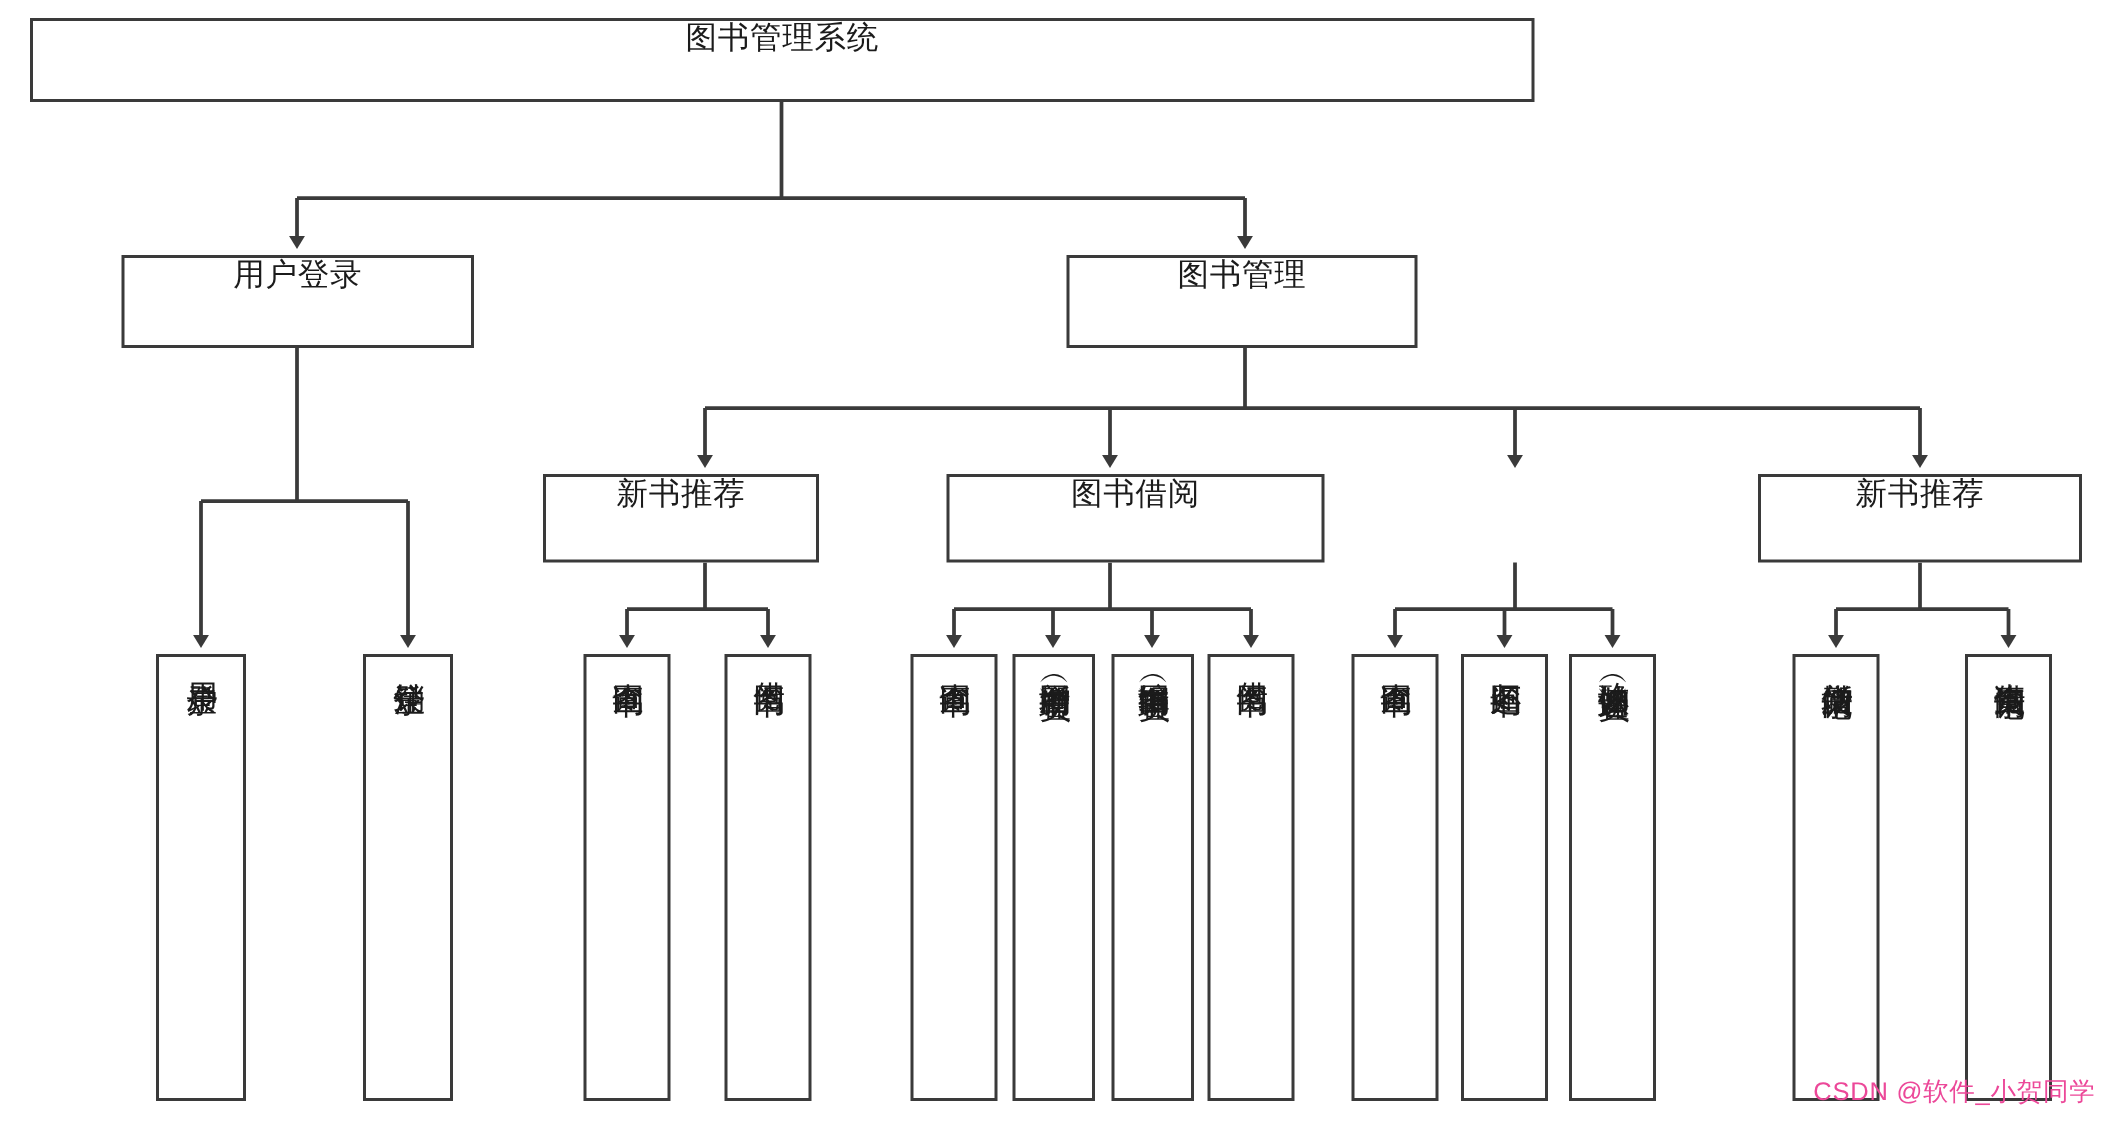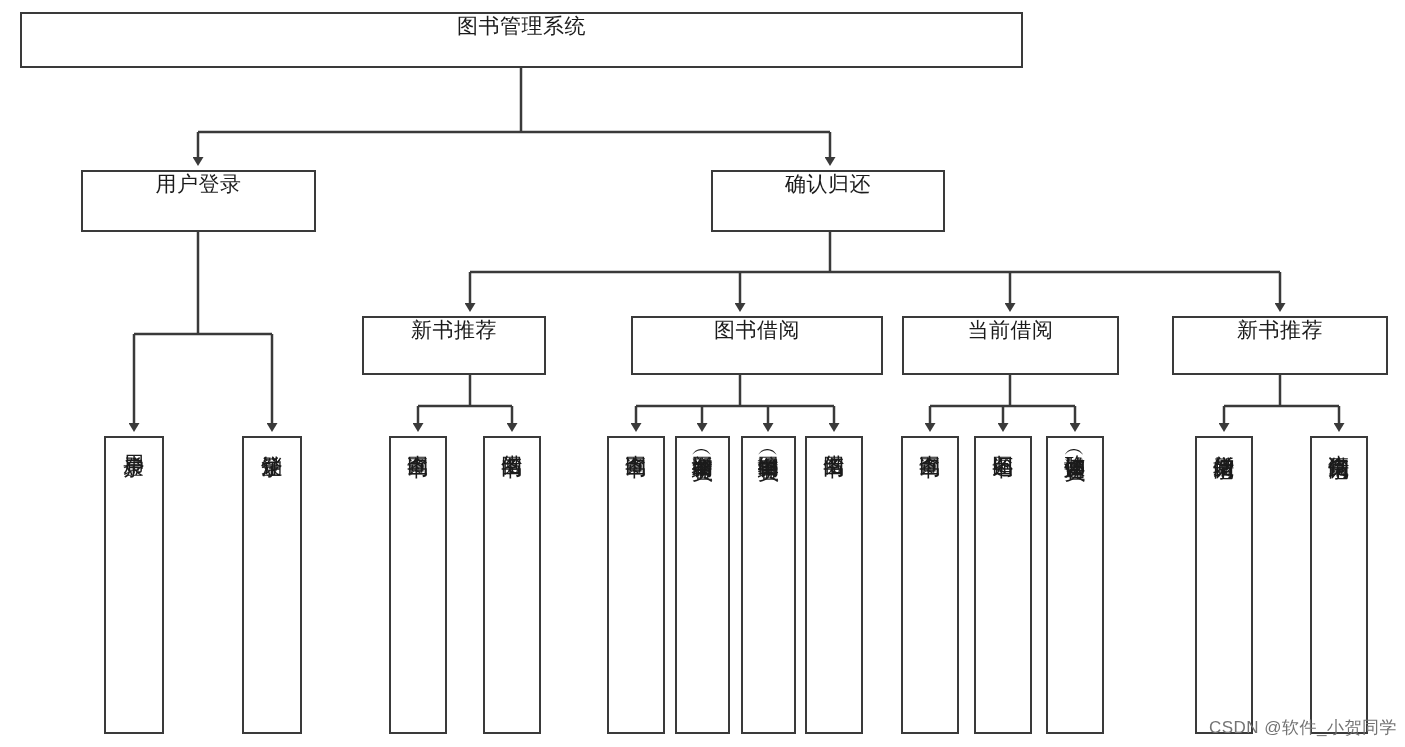--- a/index.html
+++ b/index.html
@@ -46,21 +46,21 @@
     line-height: 1.22;
     letter-spacing: 1px;
     white-space: nowrap;
     transform: none;
   }
   .watermark {
     position: absolute;
     right: 8px;
     bottom: 8px;
     font-size: 17px;
-    color: #737373;
+    color: #ec4899;
     letter-spacing: 0.5px;
     white-space: nowrap;
     pointer-events: none;
   }
 </style>
 </head>
 <body>
 
 <div id="canvas">
 
@@ -115,31 +115,28 @@
   </svg>
 
   <div class="node node-h" style="left:20px; top:12px; width:1003px; height:56px;">
     <span class="node-label">图书管理系统</span>
   </div>
 
   <div class="node node-h" style="left:81px; top:170px; width:235px; height:62px;">
     <span class="node-label">用户登录</span>
   </div>
   <div class="node node-h" style="left:711px; top:170px; width:234px; height:62px;">
-    <span class="node-label">确认归还</span>
+    <span class="node-label">图书管理</span>
   </div>
 
   <div class="node node-h" style="left:362px; top:316px; width:184px; height:59px;">
     <span class="node-label">新书推荐</span>
   </div>
   <div class="node node-h" style="left:631px; top:316px; width:252px; height:59px;">
     <span class="node-label">图书借阅</span>
-  </div>
-  <div class="node node-h" style="left:902px; top:316px; width:217px; height:59px;">
-    <span class="node-label">当前借阅</span>
   </div>
   <div class="node node-h" style="left:1172px; top:316px; width:216px; height:59px;">
     <span class="node-label">新书推荐</span>
   </div>
 
   <div class="node node-v" style="left:104px; top:436px; width:60px; height:298px;">
     <span class="node-label">用户登录</span>
   </div>
   <div class="node node-v" style="left:242px; top:436px; width:60px; height:298px;">
     <span class="node-label">注销登录</span>

